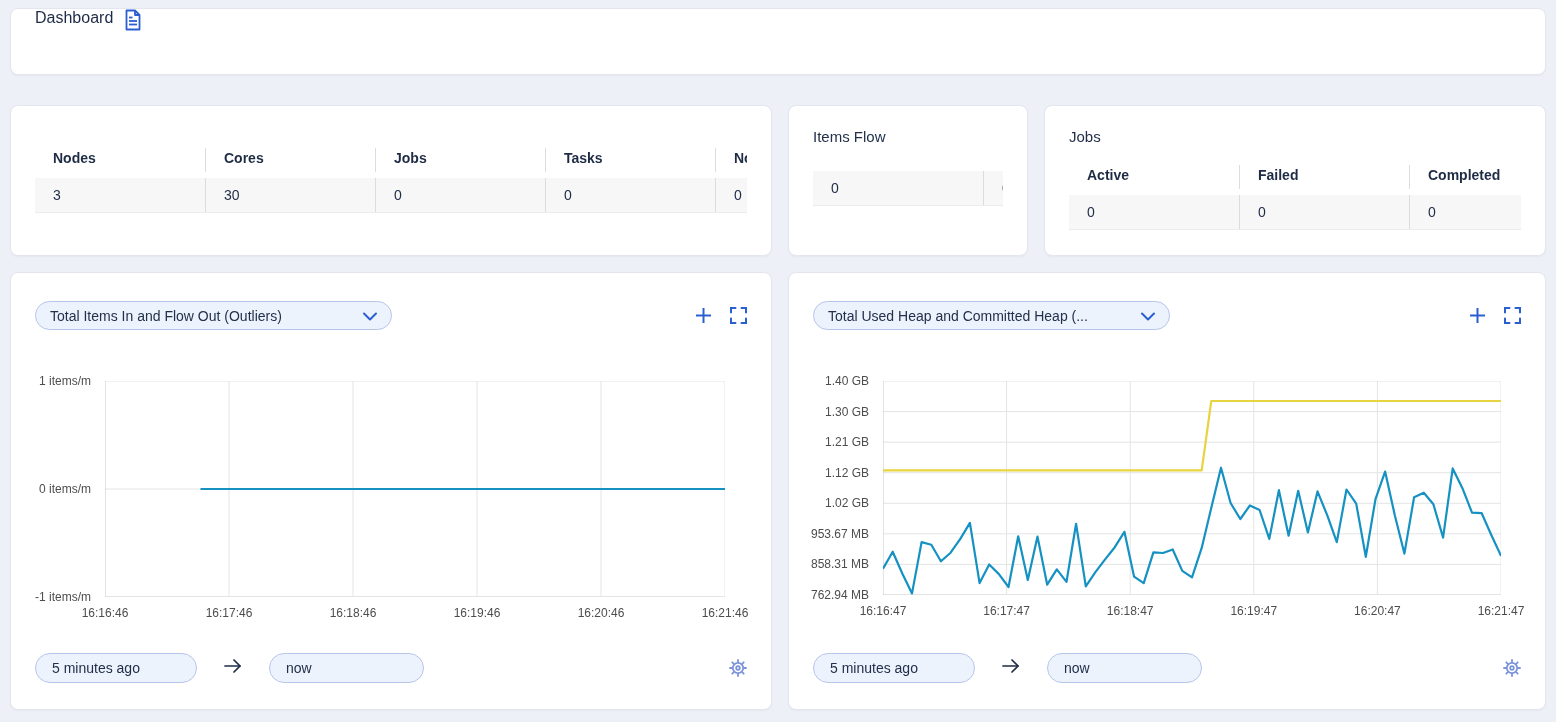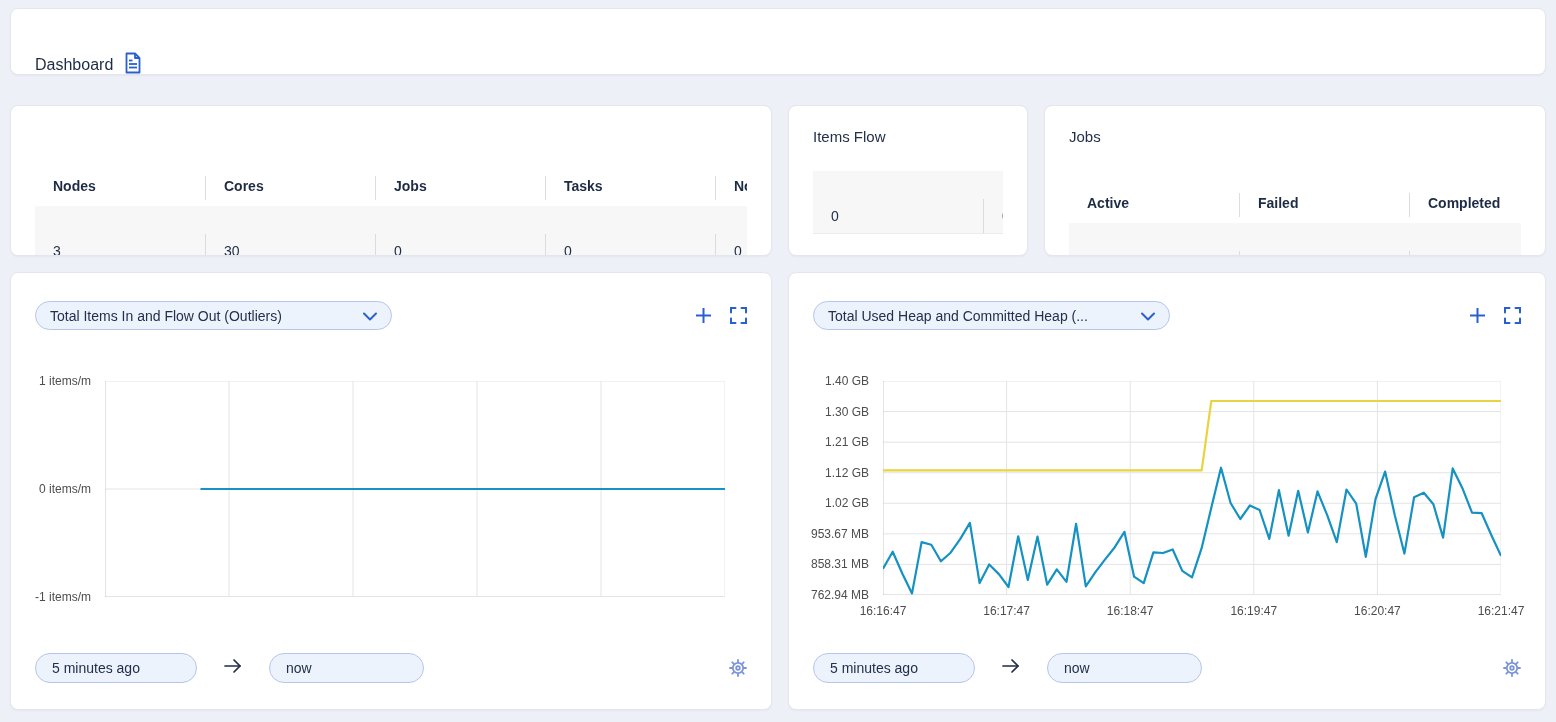--- a/index.html
+++ b/index.html
@@ -12,39 +12,39 @@
   }
   .card {
     background: #ffffff;
     border: 1px solid #e3e6ee;
     border-radius: 8px;
     box-shadow: 0 1px 2px rgba(20,30,60,0.04);
   }
   
   .topbar {
     position: absolute; left: 10px; top: 8px; right: 10px; height: 67px;
-    display: flex; align-items: flex-end; gap: 10px; padding: 0 24px;
+    display: flex; align-items: flex-start; gap: 10px; padding: 0 24px;
     font-size: 16px;
   }
   .doc-btn { display: inline-flex; cursor: pointer; }
   
   .stat-row-wrap {
     position: absolute; left: 10px; top: 105px; right: 10px; height: 151px;
     display: flex; gap: 16px;
   }
   .stat-card { padding: 22px 24px 0 24px; overflow: hidden; }
   .stat-card.cluster { width: 762px; flex: none; }
   .stat-card.items   { width: 240px; flex: none; }
   .stat-card.jobs    { flex: 1; }
   .card-title { font-size: 15px; color: #22304b; }
   .stat-table { margin-top: 20px; overflow: hidden; }
   .stat-head, .stat-vals { display: flex; flex-wrap: nowrap; }
   .tcell {
     flex: 0 0 170px; width: 170px; padding-left: 18px;
-    border-left: 1px solid #d9dce1; white-space: nowrap; overflow: hidden; margin-top: 28px;
+    border-left: 1px solid #d9dce1; white-space: nowrap; overflow: hidden;
   }
   .tcell:first-child { border-left: none; }
   .stat-head .tcell { font-weight: bold; font-size: 14px; height: 24px; line-height: 20px; }
   .stat-vals { background: #f7f7f8; border-bottom: 1px solid #ececee; margin-top: 6px; }
   .stat-vals .tcell { height: 34px; line-height: 34px; font-size: 14px; }
   
   .panel-row-wrap {
     position: absolute; left: 10px; top: 272px; right: 10px; height: 438px;
     display: flex; gap: 16px;
   }
@@ -194,20 +194,28 @@
             <line x1="0" y1="216" x2="620" y2="216" stroke="#c8c8c8" stroke-width="1"></line>
             <line x1="0" y1="0" x2="0" y2="216" stroke="#c8c8c8" stroke-width="1"></line>
             <line x1="124" y1="0" x2="124" y2="216" stroke="#e4e4e4" stroke-width="1"></line>
             <line x1="248" y1="0" x2="248" y2="216" stroke="#e4e4e4" stroke-width="1"></line>
             <line x1="372" y1="0" x2="372" y2="216" stroke="#e4e4e4" stroke-width="1"></line>
             <line x1="496" y1="0" x2="496" y2="216" stroke="#e4e4e4" stroke-width="1"></line>
             <line x1="620" y1="0" x2="620" y2="216" stroke="#e4e4e4" stroke-width="1"></line>
             <polyline points="95.5,108.0 620.0,108.0" fill="none" stroke="#1591c2" stroke-width="2.2" stroke-linejoin="round"></polyline>
           </svg>
         </div>
+      </div>
+      <div class="xlabels">
+        <span class="xlabel" style="left: 70px;">16:16:46</span>
+        <span class="xlabel" style="left: 194px;">16:17:46</span>
+        <span class="xlabel" style="left: 318px;">16:18:46</span>
+        <span class="xlabel" style="left: 442px;">16:19:46</span>
+        <span class="xlabel" style="left: 566px;">16:20:46</span>
+        <span class="xlabel" style="left: 690px;">16:21:46</span>
       </div>
     <div class="panel-foot">
       <input class="time-input from" readonly="" value="5 minutes ago" style="">
       <span>
         <svg width="20" height="16" viewBox="0 0 20 16" fill="none" stroke="#1e2b45" stroke-width="1.7" stroke-linecap="round" stroke-linejoin="round">
             <line x1="2" y1="8" x2="17" y2="8"></line>
             <polyline points="11,2 17,8 11,14"></polyline>
           </svg>
       </span>
       <input class="time-input to" readonly="" value="now" style="">

